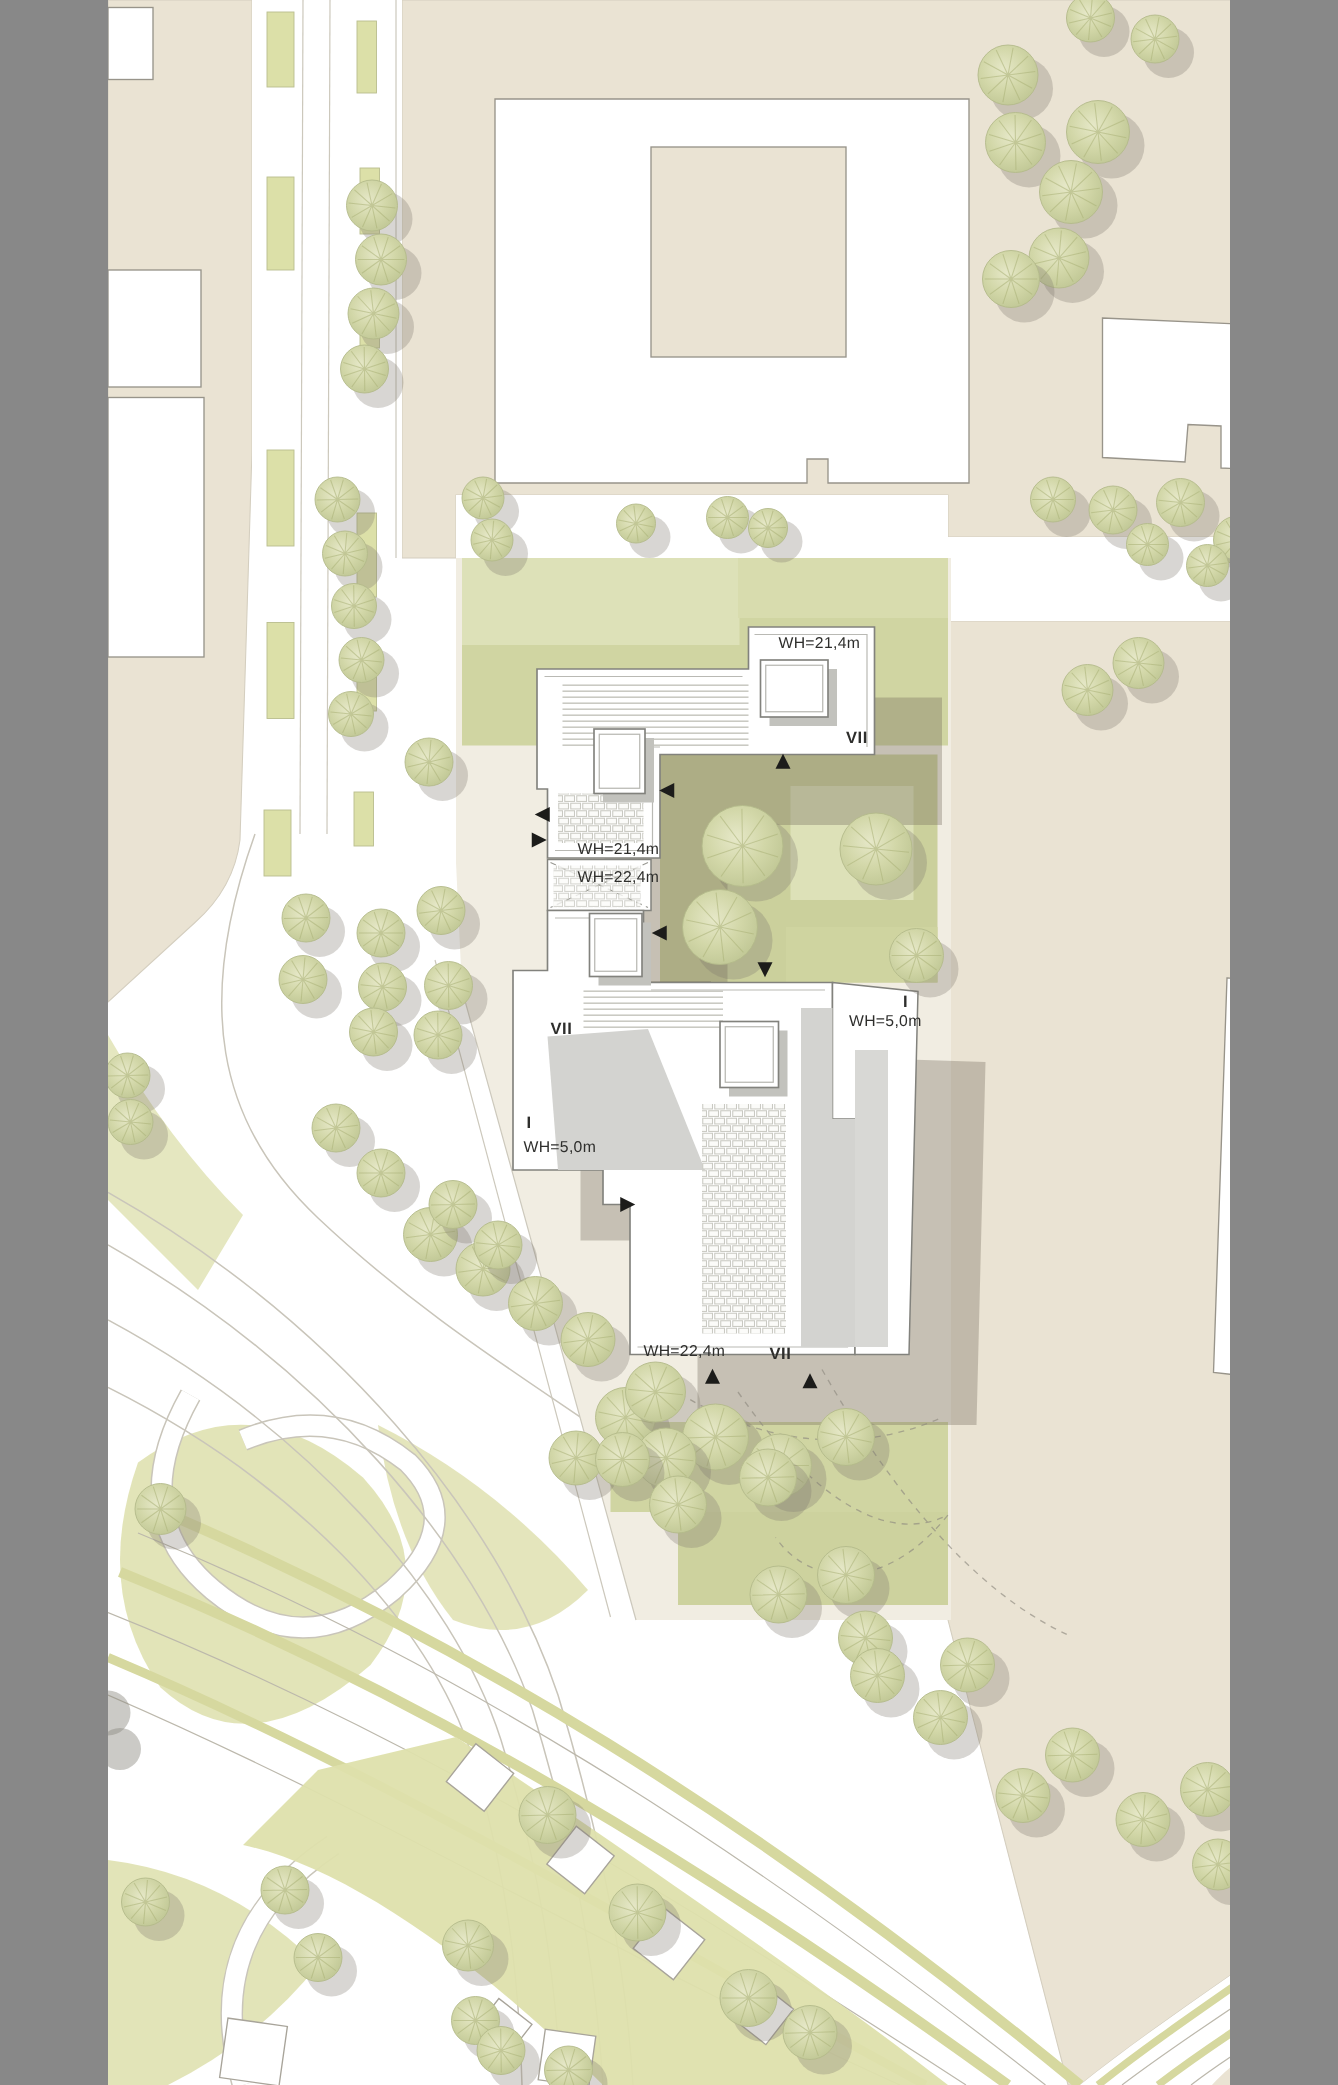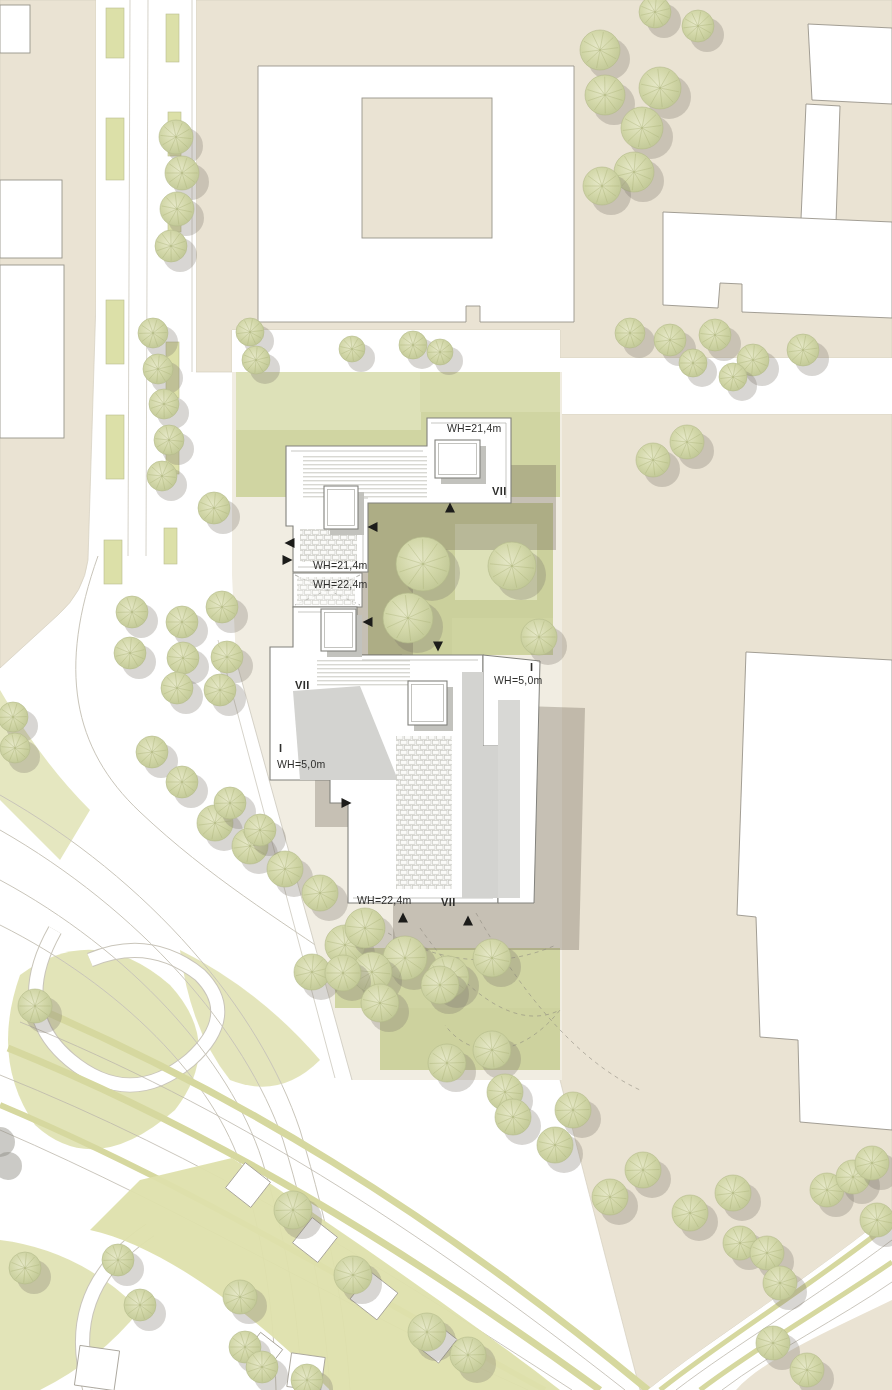--- a/index.html
+++ b/index.html
@@ -1,17 +1,17 @@
 <!DOCTYPE html>
 <html><head>
 <meta charset="utf-8">
 <style>
   html,body{margin:0;padding:0;background:#888;}
   #plan-wrap{
-    width:892px;height:1390px;position:relative;margin:0 auto;
+    width:748px;height:1390px;position:relative;margin:0 auto;
     background:#ec4899;overflow:hidden;
     font-family:"Liberation Sans", sans-serif;
   }
   svg{display:block}
   text{font-family:"Liberation Sans", sans-serif;fill:#2e2e2c;}
   .wh-label{font-size:10.5px;letter-spacing:.2px;}
   .storey-label{font-size:11px;font-weight:bold;letter-spacing:.4px;}
 </style>
 </head>
 <body>

